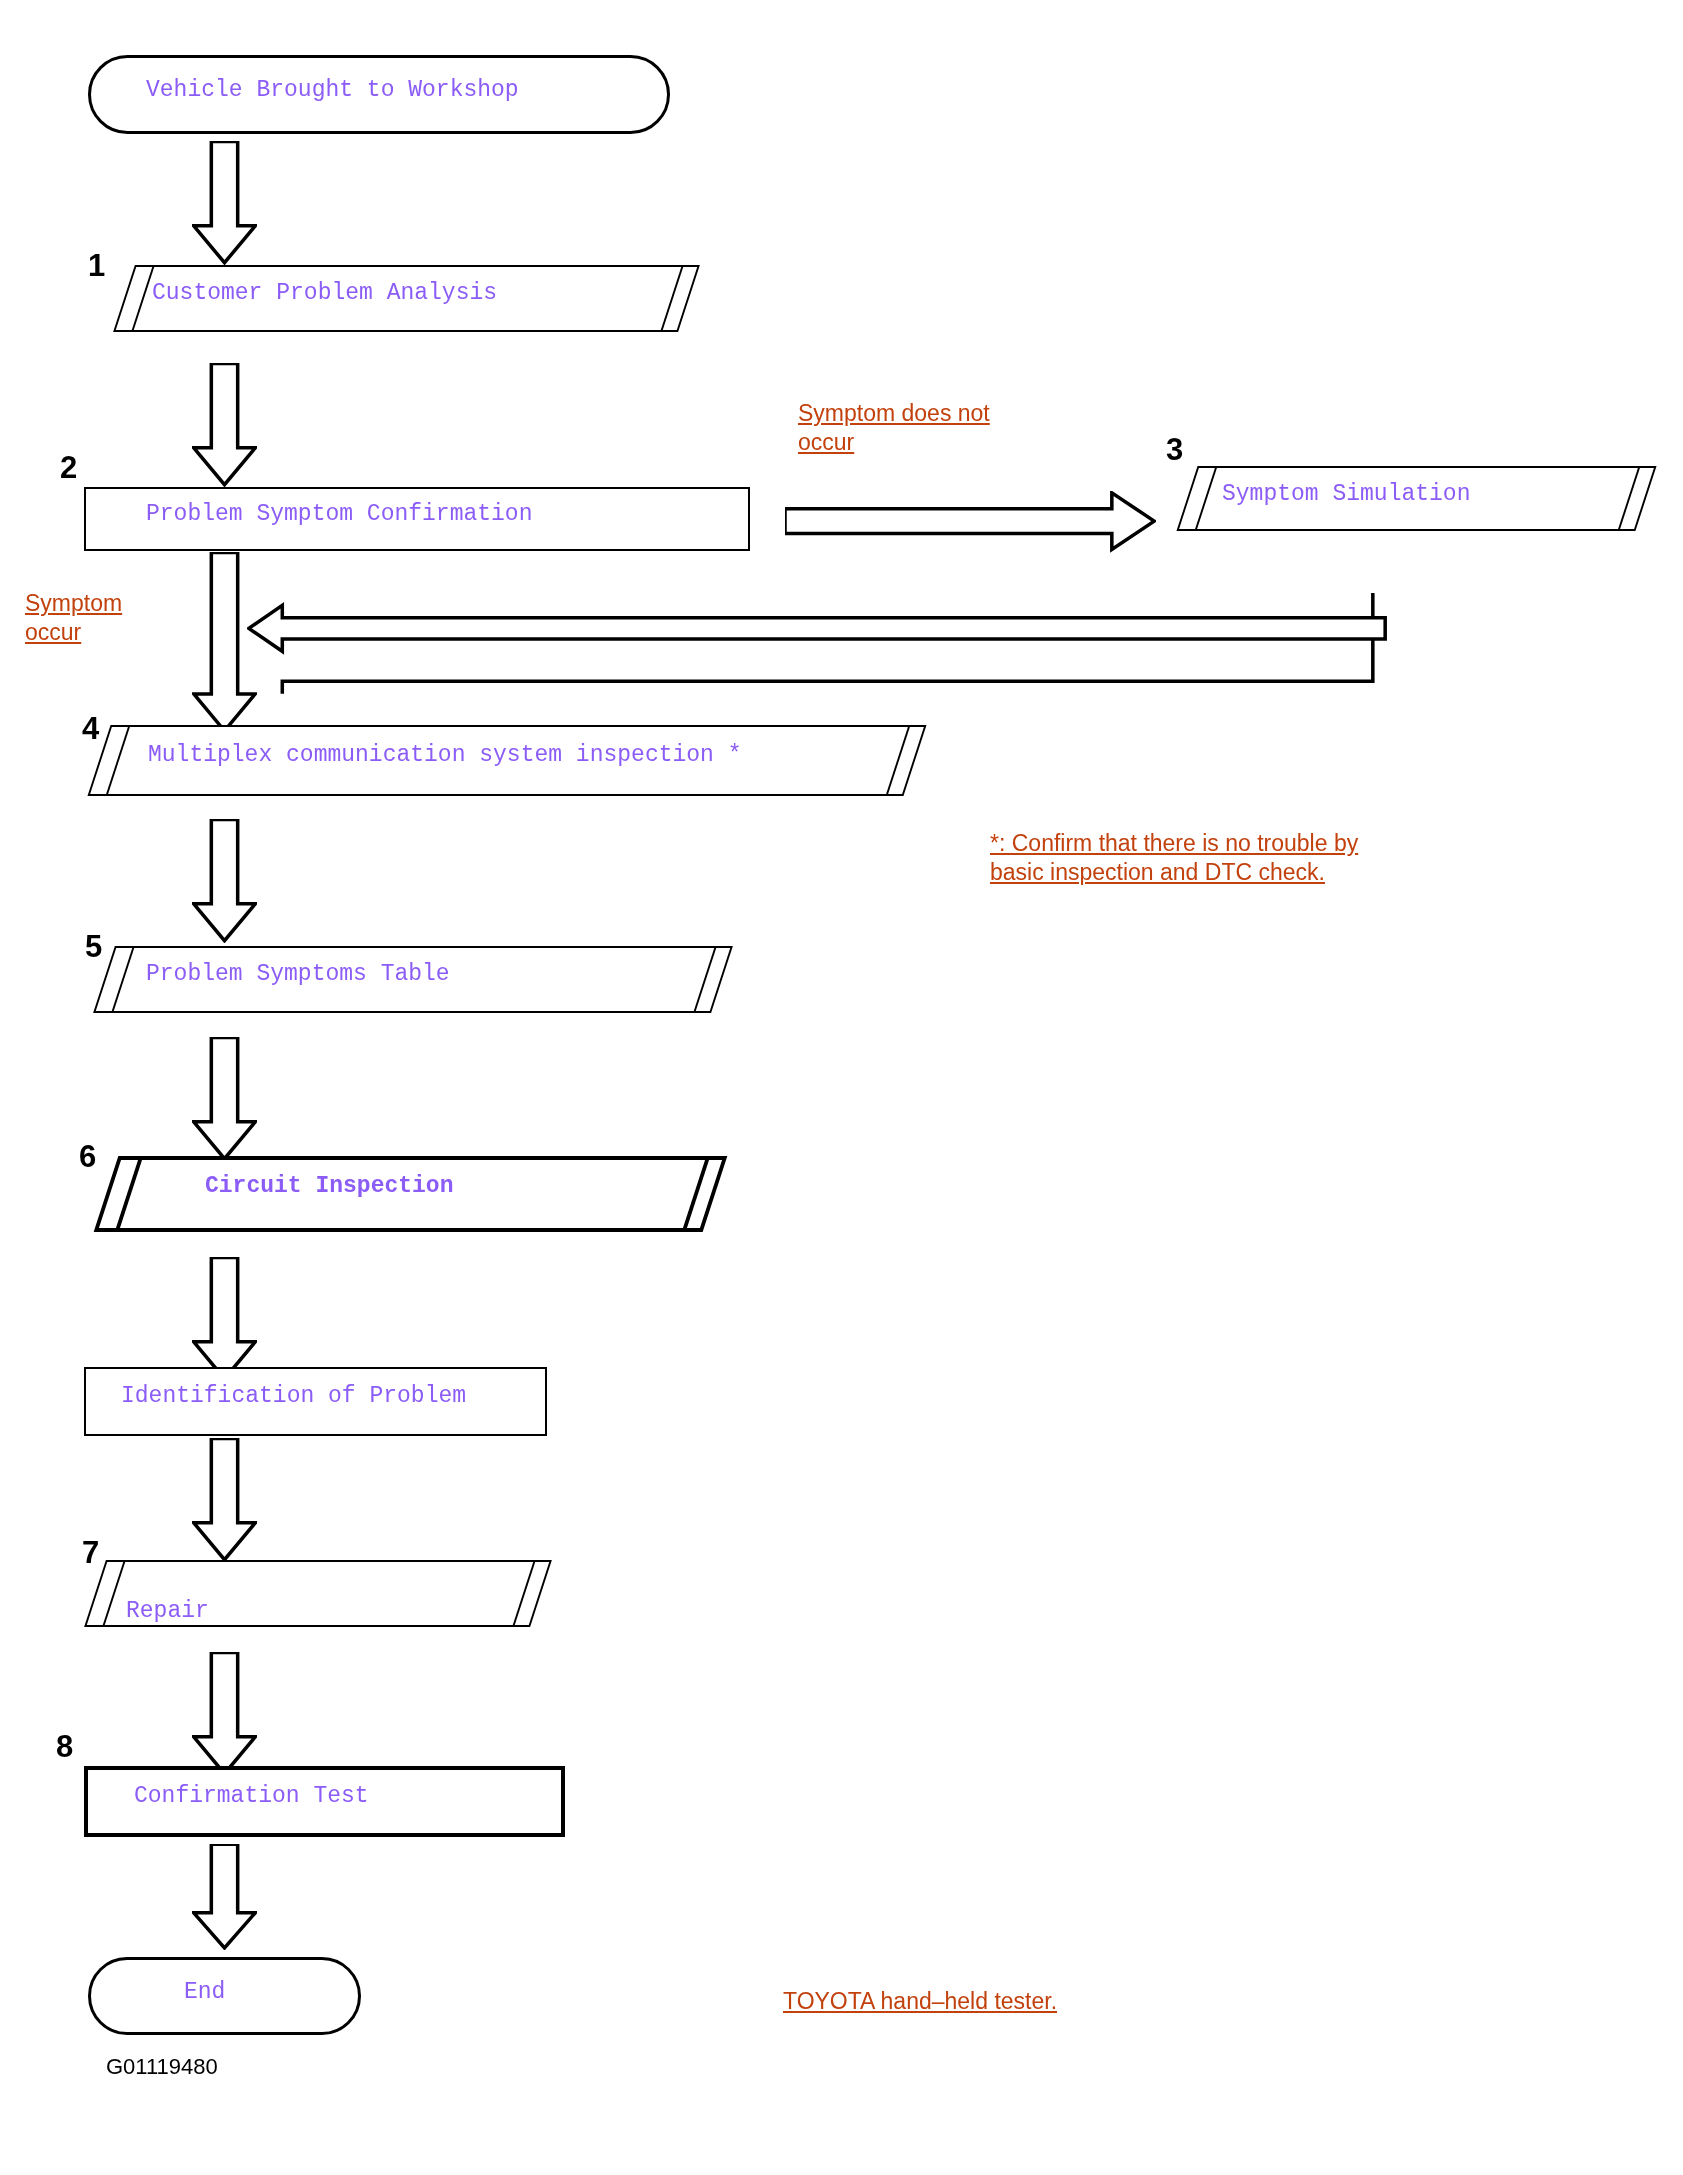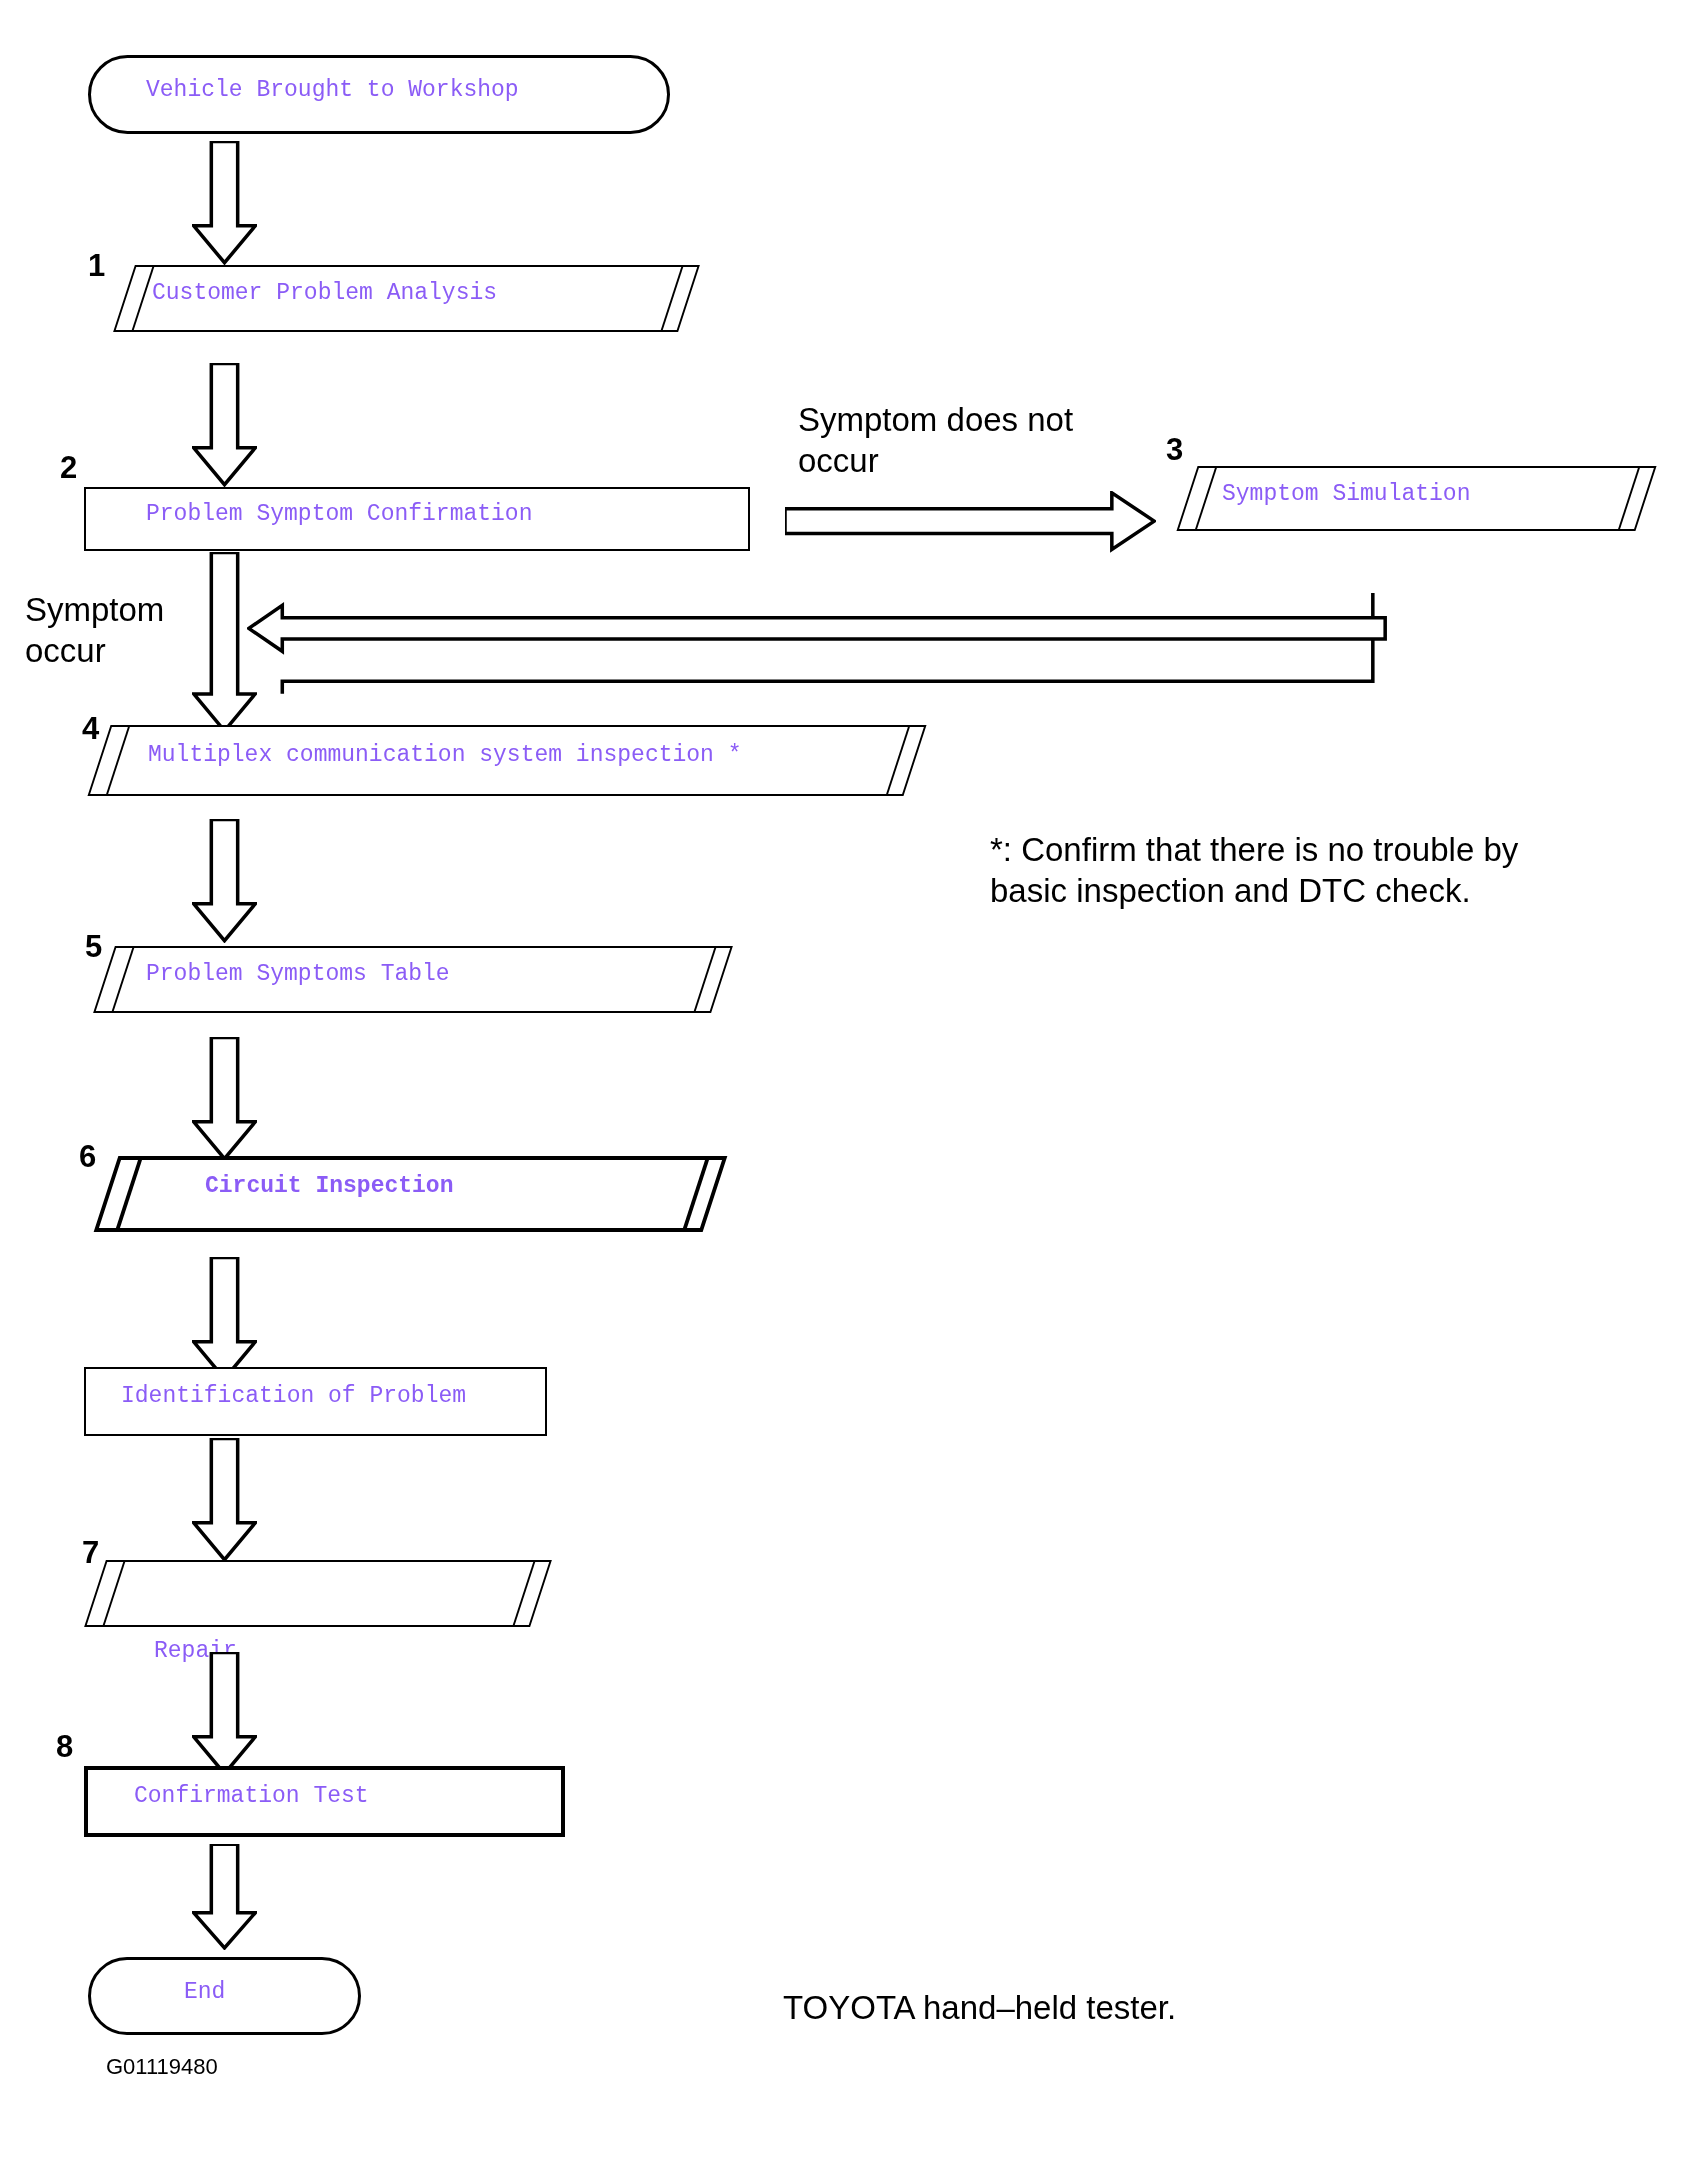--- a/index.html
+++ b/index.html
@@ -80,24 +80,25 @@
 
   
   .arrow-down, .arrow-right, .arrow-left {
     position: absolute;
   }
   .arrow-down svg, .arrow-right svg, .arrow-left svg { display: block; }
 
   
   .annot {
     position: absolute;
-    font-size: 33px;
+    font-size: 23px;
     line-height: 1.25;
-    color: #000000;
+    color: #c2410c;
     white-space: pre-line;
+    text-decoration: underline;
   }
   .caption-small {
     position: absolute;
     font-size: 22px;
     color: #000;
     line-height: 1;
     font-family: "Liberation Sans", sans-serif;
   }
   .bold { font-weight: bold; }
 </style>
@@ -221,21 +222,21 @@
       <polygon points="22,0 52,0 52,96 72,96 37,138 2,96 22,96" fill="#ffffff" stroke="#000000" stroke-width="4"></polygon>
     </svg>
   </div>
 
   <div class="step-num" style="left:82px; top:1537px;">7</div>
   <div class="para-wrap" style="left:95px; top:1560px; width:446px; height:67px;">
     <div class="para"></div>
     <div class="para-bar" style="left:17.6px;"></div>
     <div class="para-bar" style="left:428px;"></div>
   </div>
-  <div class="node-label" style="left:126px; top:1640px;margin-left:28px;">Repair</div>
+  <div class="node-label" style="left:126px; top:1600px;">Repair</div>
 
   <div class="arrow-down" style="left:192px; top:1652px;">
     <svg width="65" height="124" viewBox="0 0 74 140">
       <polygon points="22,0 52,0 52,96 72,96 37,138 2,96 22,96" fill="#ffffff" stroke="#000000" stroke-width="4"></polygon>
     </svg>
   </div>
 
   <div class="step-num" style="left:56px; top:1731px;">8</div>
   <div class="rect thick" style="left:84px; top:1766px; width:481px; height:71px;"></div>
   <div class="node-label" style="left:134px; top:1785px;text-align:center;">Confirmation Test</div>

